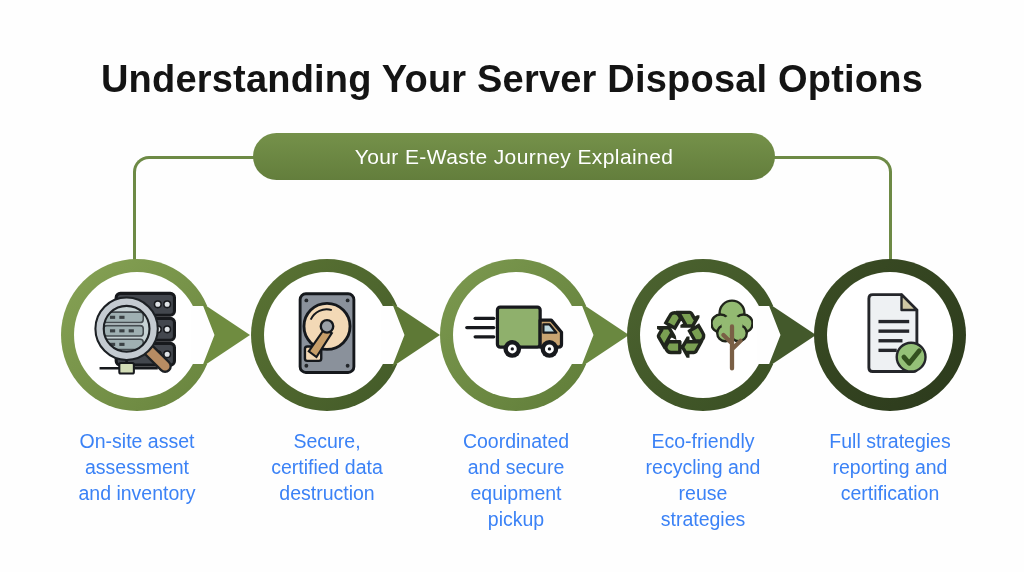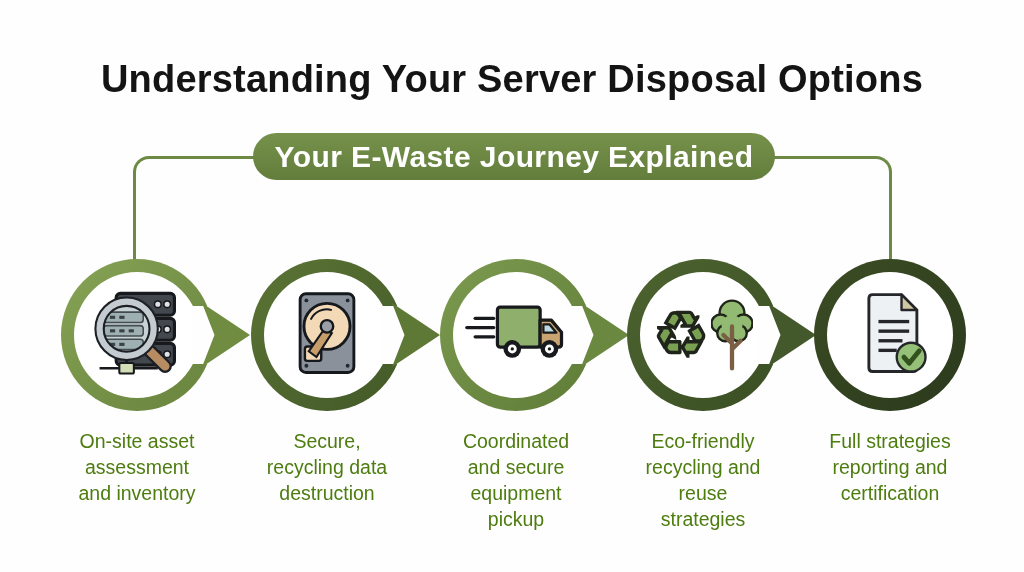--- a/index.html
+++ b/index.html
@@ -13,21 +13,21 @@
   }
   
   .connector { position:absolute; top:156px; height:103px; }
   .connector.left  { left:133px; width:121px; border-left:3px solid #6d8a45; border-top:3px solid #6d8a45; border-top-left-radius:16px; }
   .connector.right { left:774px; width:115px; border-right:3px solid #6d8a45; border-top:3px solid #6d8a45; border-top-right-radius:16px; }
   .banner {
     position:absolute; left:253px; top:133px; width:522px; height:47px;
     background:linear-gradient(180deg,#75914a,#637e3c); border-radius:26px;
     display:flex; align-items:center; justify-content:center;
   }
-  .banner span { color:#fff; font-size:30px; font-weight:700; letter-spacing:.4px; }
+  .banner span { color:#fff; font-size:21px; font-weight:400; letter-spacing:.4px; }
 
   .step { position:absolute; top:259px; width:152px; }
   .s1{left:61px} .s2{left:251px} .s3{left:440px} .s4{left:627px} .s5{left:814px}
 
   .ring { position:relative; width:152px; height:152px; border-radius:50%; }
   .s1 .ring{background:linear-gradient(135deg,#87a355,#67833d);}
   .s2 .ring{background:linear-gradient(135deg,#5b7434,#425928);}
   .s3 .ring{background:linear-gradient(135deg,#7d9a50,#5f7c38);}
   .s4 .ring{background:linear-gradient(135deg,#4d6430,#394e23);}
   .s5 .ring{background:linear-gradient(135deg,#3b4d24,#2b391c);}
@@ -35,21 +35,21 @@
   .ring-gap { position:absolute; right:-2px; top:47px; width:24px; height:58px; background:#fefefe; }
   .icon-wrap { position:absolute; inset:13px; display:flex; align-items:center; justify-content:center; }
 
   .arrow { position:absolute; left:141px; top:44px; width:48px; height:64px;
            clip-path:polygon(0 0, 100% 50%, 0 100%, 26% 50%); }
   .s1 .arrow{background:#6f8c40;} .s2 .arrow{background:#5e7936;}
   .s3 .arrow{background:#6a8840;} .s4 .arrow{background:#43592b;}
 
   .label {
     position:relative; width:192px; margin:17px 0 0 -20px; text-align:center;
-    font-size:19.5px; line-height:26px; color:#4d7c0f; white-space:pre-line;
+    font-size:19.5px; line-height:26px; color:#3b82f6; white-space:pre-line;
   }
   .eco-row { display:flex; align-items:center; justify-content:center; }
   .recycle-glyph {
     font-size:62px; line-height:62px; color:#7aa052; font-weight:700;
     -webkit-text-stroke:1.5px #20251c; margin-right:2px;
   }
 </style>
 </head>
 <body>
 
@@ -127,21 +127,21 @@
           <circle cx="50" cy="41" r="24" fill="#f3d9b6" stroke="#15181c" stroke-width="3"></circle>
           <path d="M33 34 a18 18 0 0 1 22 -10" fill="none" stroke="#15181c" stroke-width="2"></path>
           <rect x="27" y="62" width="17" height="15" rx="2.5" fill="#f3d9b6" stroke="#15181c" stroke-width="2.5"></rect>
           <polygon points="47,44 55,48 39,73 31,67" fill="#c79e69" stroke="#15181c" stroke-width="2.2"></polygon>
           <circle cx="50" cy="41" r="6.5" fill="#9aa0a6" stroke="#15181c" stroke-width="2.5"></circle>
         </svg>
       </div>
     </div>
     <div class="arrow"></div>
     <div class="label">Secure,
-recycling data
+certified data
 destruction</div>
   </div>
 
   <div class="step s3">
     <div class="ring">
       <div class="ring-inner"></div>
       <div class="ring-gap"></div>
       <div class="icon-wrap">
         <svg width="104" height="78" viewBox="0 0 112 84">
           <line x1="12" y1="24" x2="32" y2="24" stroke="#17191d" stroke-width="3.5" stroke-linecap="round"></line>

